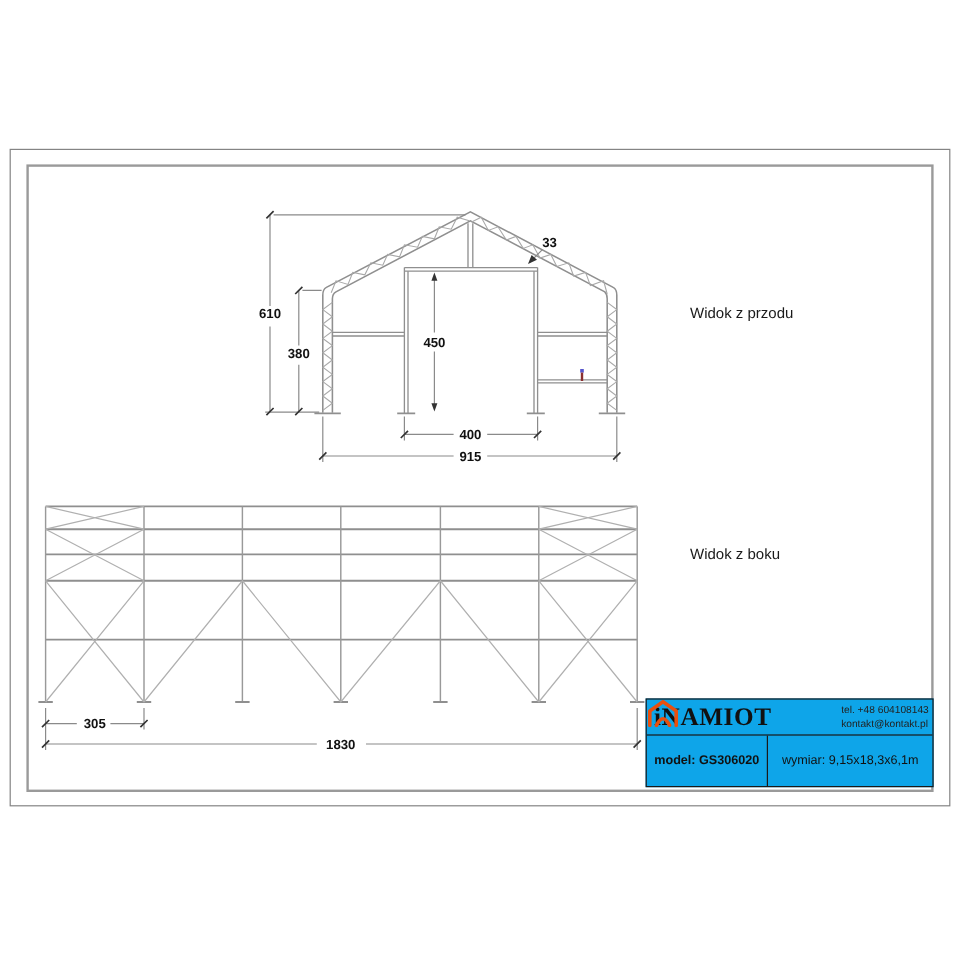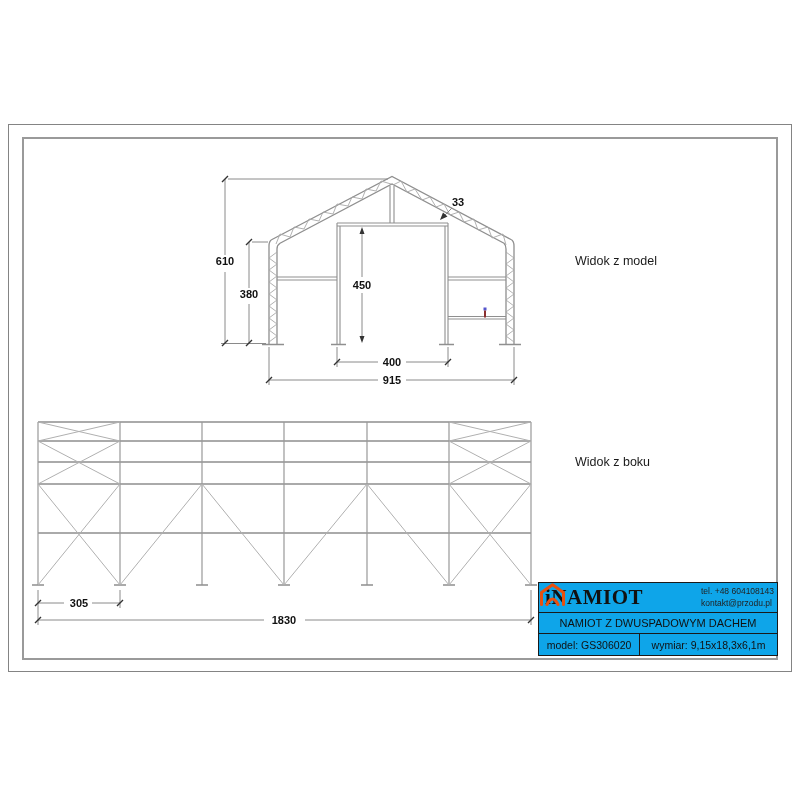--- a/index.html
+++ b/index.html
@@ -19,21 +19,21 @@
     display:flex;flex-direction:column;}
   #tb-row1{height:29px;display:flex;align-items:center;padding:0 3px 0 6px;}
   #tb-logo{font-family:"Liberation Serif",serif;font-weight:bold;font-size:21px;
     color:#111;letter-spacing:.5px;line-height:1;}
   #tb-house{margin-left:3px;flex:0 0 auto;}
   #tb-contact{margin-left:auto;text-align:left;font-size:8.5px;line-height:1.35;color:#222;}
   #tb-row2{border-top:1.5px solid #1a1a1a;height:20px;display:flex;align-items:center;
     justify-content:center;font-size:11px;color:#111;}
   #tb-row3{border-top:1.5px solid #1a1a1a;flex:1;display:flex;}
   #tb-model{width:100px;border-right:1.5px solid #1a1a1a;display:flex;align-items:center;
-    justify-content:center;font-weight:normal;font-size:10.5px;color:#111;}
+    justify-content:center;font-weight:bold;font-size:10.5px;color:#111;}
   #tb-size{flex:1;display:flex;align-items:center;justify-content:center;
     font-size:10.5px;color:#111;text-align:right;}
 </style>
 </head>
 <body>
 
 <div id="sheet">
 
   <div id="outer-frame" class="frame"></div>
   <div id="inner-frame" class="frame"></div>
@@ -142,36 +142,35 @@
       </g>
       <g stroke="#333" stroke-width="1.4">
         <path d="M35,606 L41,600 M117,606 L123,600"></path>
         <path d="M35,623 L41,617 M528,623 L534,617"></path>
       </g>
       <text class="dim-text" x="79" y="607" text-anchor="middle">305</text>
       <text class="dim-text" x="284" y="624" text-anchor="middle">1830</text>
     </g>
   </svg>
 
-  <div id="front-label" class="view-label">Widok z model</div>
+  <div id="front-label" class="view-label">Widok z przodu</div>
   <div id="side-label" class="view-label">Widok z boku</div>
 
   <div id="title-block">
     <div id="tb-row1">
       <span id="tb-logo">iNAMIOT</span>
       <span id="tb-house">
         <svg width="27" height="23" viewBox="0 0 27 23">
           <path d="M2.5,21.5 L2.5,9.5 L13.5,1.8 L24.5,9.5 L24.5,21.5 M8,21.5 Q13.5,10.5 19,21.5" fill="none" stroke="#e8500f" stroke-width="3" stroke-linejoin="round" stroke-linecap="round"></path>
         </svg>
       </span>
       <span id="tb-contact">
         <div>tel. +48 604108143</div>
-        <div>kontakt@przodu.pl</div>
+        <div>kontakt@kontakt.pl</div>
       </span>
     </div>
-    <div id="tb-row2">NAMIOT Z DWUSPADOWYM DACHEM</div>
     <div id="tb-row3">
       <div id="tb-model">model: GS306020</div>
       <div id="tb-size">wymiar: 9,15x18,3x6,1m</div>
     </div>
   </div>
 
 </div>
 
 </body></html>

